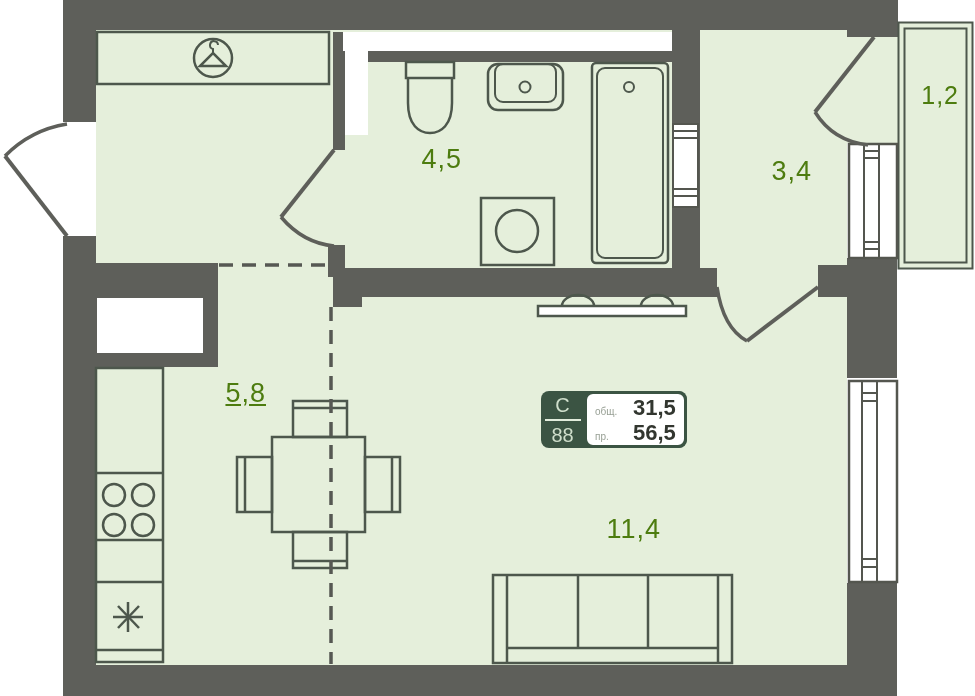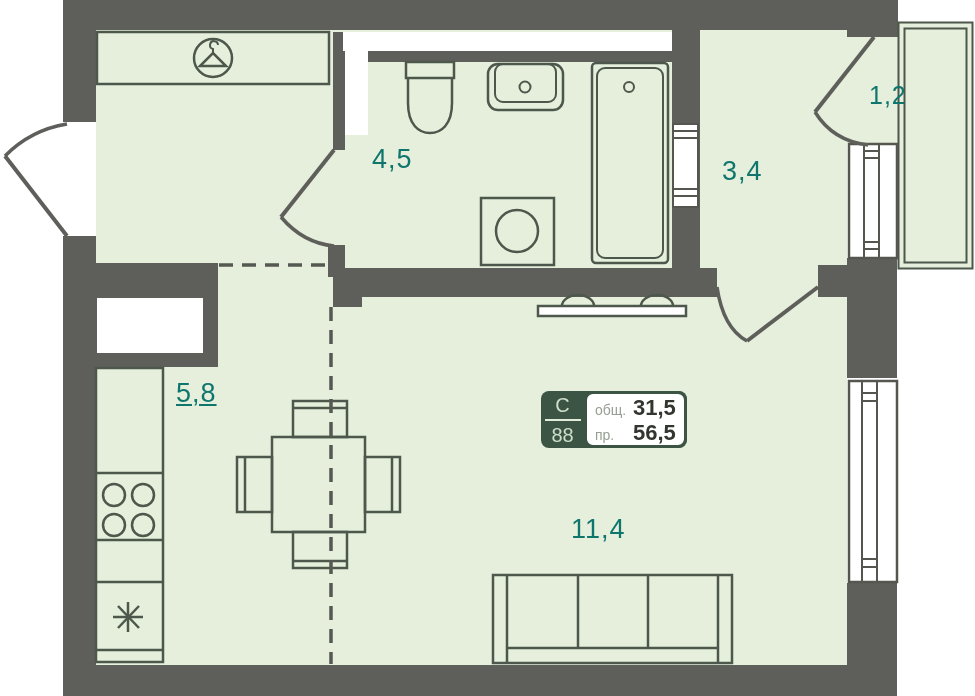--- a/index.html
+++ b/index.html
@@ -2,35 +2,35 @@
 <html><head>
 <meta charset="utf-8">
 <style>
   html,body{margin:0;padding:0;background:#ffffff;}
   .plan{position:relative;width:975px;height:696px;background:#ffffff;overflow:hidden;
         font-family:"Liberation Sans","DejaVu Sans",sans-serif;}
   .f{position:absolute;background:#e5efdb;}            
   .w{position:absolute;background:#5e5f5a;}            
   .wh{position:absolute;background:#ffffff;}           
   .overlay{position:absolute;left:0;top:0;pointer-events:none;}
-  .room-label{position:absolute;width:90px;text-align:left;color:#0f766e;
+  .room-label{position:absolute;width:90px;text-align:right;color:#4d7c0f;
       font-size:27px;font-weight:300;letter-spacing:1px;}
   .room-label.small{font-size:25px;}
   
   .info-box{position:absolute;left:541px;top:391px;width:146px;height:57px;
       background:#3b5443;border-radius:8px;display:flex;}
   .info-left{width:43px;display:flex;flex-direction:column;align-items:center;
       justify-content:space-between;padding:3px 0 2px 0;box-sizing:border-box;}
   .info-letter,.info-num{color:#cfdecb;font-size:20px;line-height:22px;font-weight:300;}
   .info-divider{width:36px;height:2px;background:#e2ecdc;}
   .info-right{flex:1;background:#ffffff;border:3px solid #3b5443;border-radius:9px;
       box-sizing:border-box;display:flex;flex-direction:column;justify-content:center;
       padding:1px 7px 1px 8px;}
   .info-row{display:flex;align-items:baseline;height:25px;}
-  .info-row .lab{color:#979f94;font-size:14px;width:38px;flex:0 0 auto;}
+  .info-row .lab{color:#979f94;font-size:10px;width:38px;flex:0 0 auto;}
   .info-row .val{flex:1;text-align:left;color:#32362f;font-size:22px;font-weight:bold;}
 </style>
 </head>
 <body>
 
 <div class="plan">
 
   <div class="f" style="left:96px;top:30px;width:751px;height:635px;"></div>
   <div class="f" style="left:847px;top:37px;width:51px;height:106px;"></div>
   <div class="f" style="left:898px;top:22px;width:75px;height:247px;"></div>

